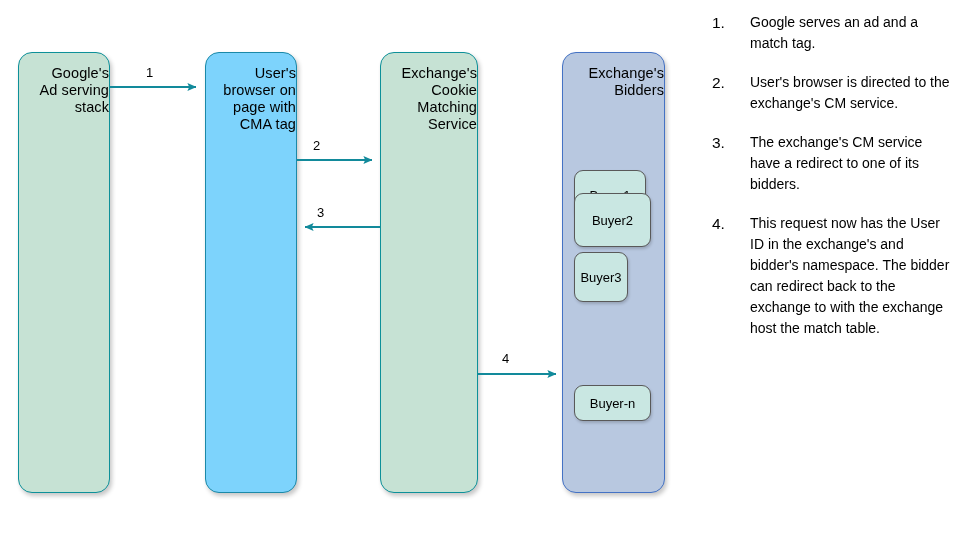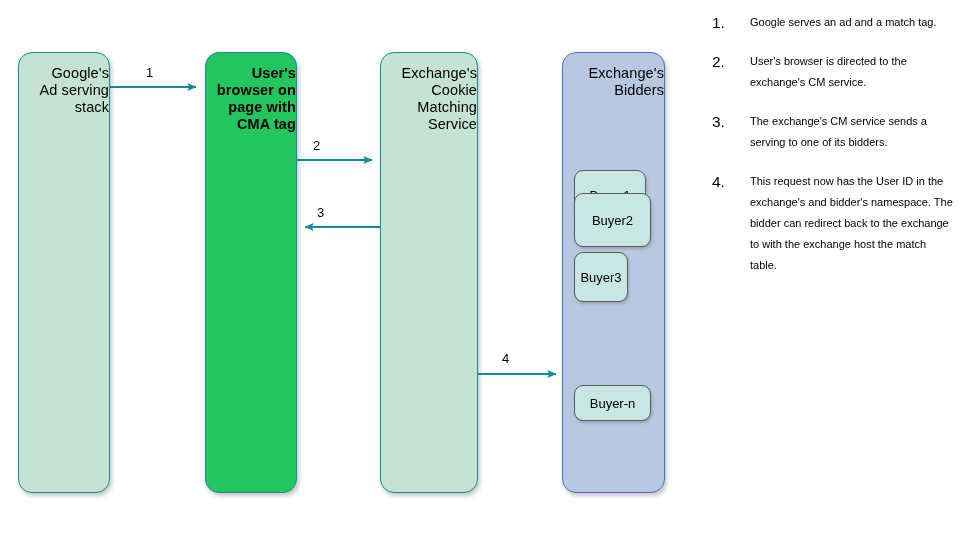--- a/index.html
+++ b/index.html
@@ -34,23 +34,22 @@
     font-size: 14.5px;
     line-height: 17px;
     letter-spacing: 0.1px;
     box-shadow: 2px 3px 4px rgba(0,0,0,0.22);
   }
   .lane-green {
     background: #c6e2d4;
     border: 1.3px solid #0d9099;
   }
   .lane-blue {
-    background: #22c55e;
+    background: #7dd3fc;
     border: 1.3px solid #1b89a8;
-    font-weight: bold;
   }
   .lane-blue-steel {
     background: #b8c8e0;
     border: 1.4px solid #4472c4;
   }
   .lane-title {
     display: block;
     white-space: pre-line;
   }
 
@@ -102,21 +101,21 @@
     width: 44px;
     flex: 0 0 44px;
     font-size: 15.5px;
     line-height: 21px;
     text-align: left;
     padding-left: 6px;
     box-sizing: border-box;
   }
   .step-text {
     flex: 1 1 auto;
-    font-size: 11px;
+    font-size: 14px;
     line-height: 21px;
     text-align: left;
   }
 </style>
 </head>
 <body>
 
 <div id="diagram-canvas">
 
   <div class="lane lane-green" style="left:18px; top:52px; width:92px; height:441px;">
@@ -195,21 +194,21 @@
     <div class="step-text">Google serves an ad and a match tag.</div>
   </div>
 
   <div class="step-item">
     <div class="step-num">2.</div>
     <div class="step-text">User's browser is directed to the exchange's CM service.</div>
   </div>
 
   <div class="step-item">
     <div class="step-num">3.</div>
-    <div class="step-text">The exchange's CM service sends a serving to one of its bidders.</div>
+    <div class="step-text">The exchange's CM service have a redirect to one of its bidders.</div>
   </div>
 
   <div class="step-item">
     <div class="step-num">4.</div>
     <div class="step-text">This request now has the User ID in the exchange's and bidder's namespace. The bidder can redirect back to the exchange to with the exchange host the match table.</div>
   </div>
 
 </div>
 
 </body></html>

